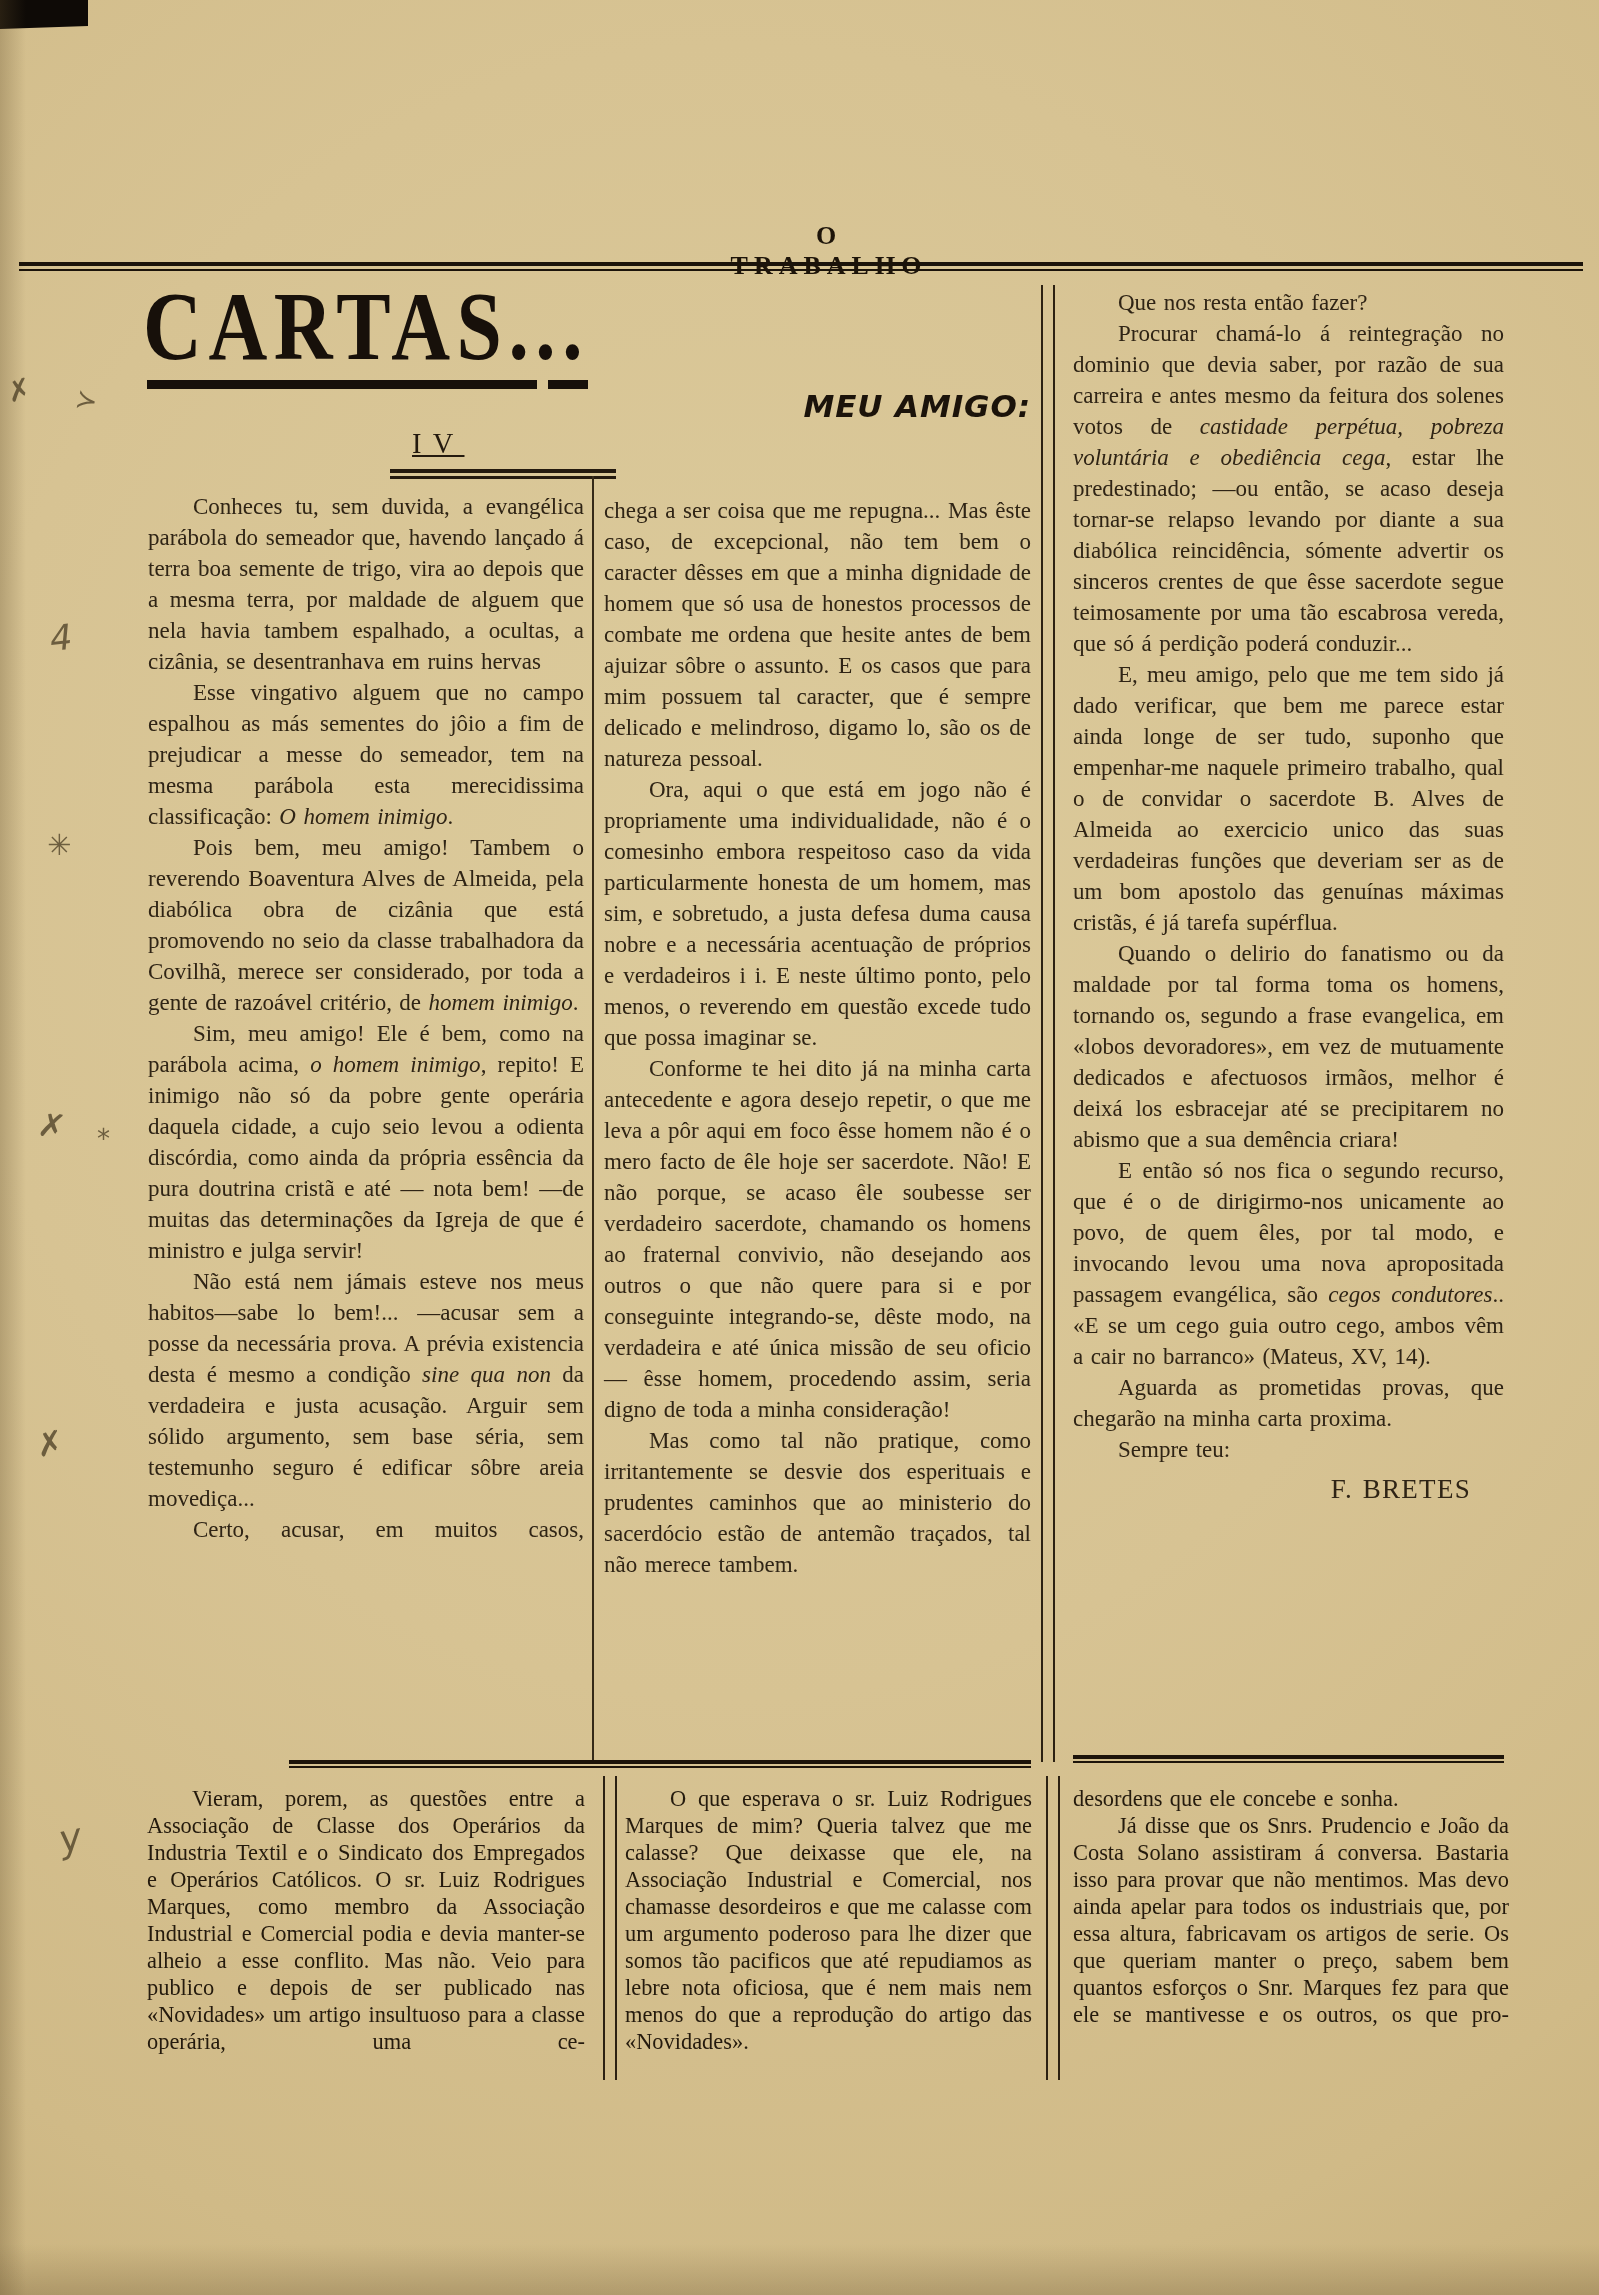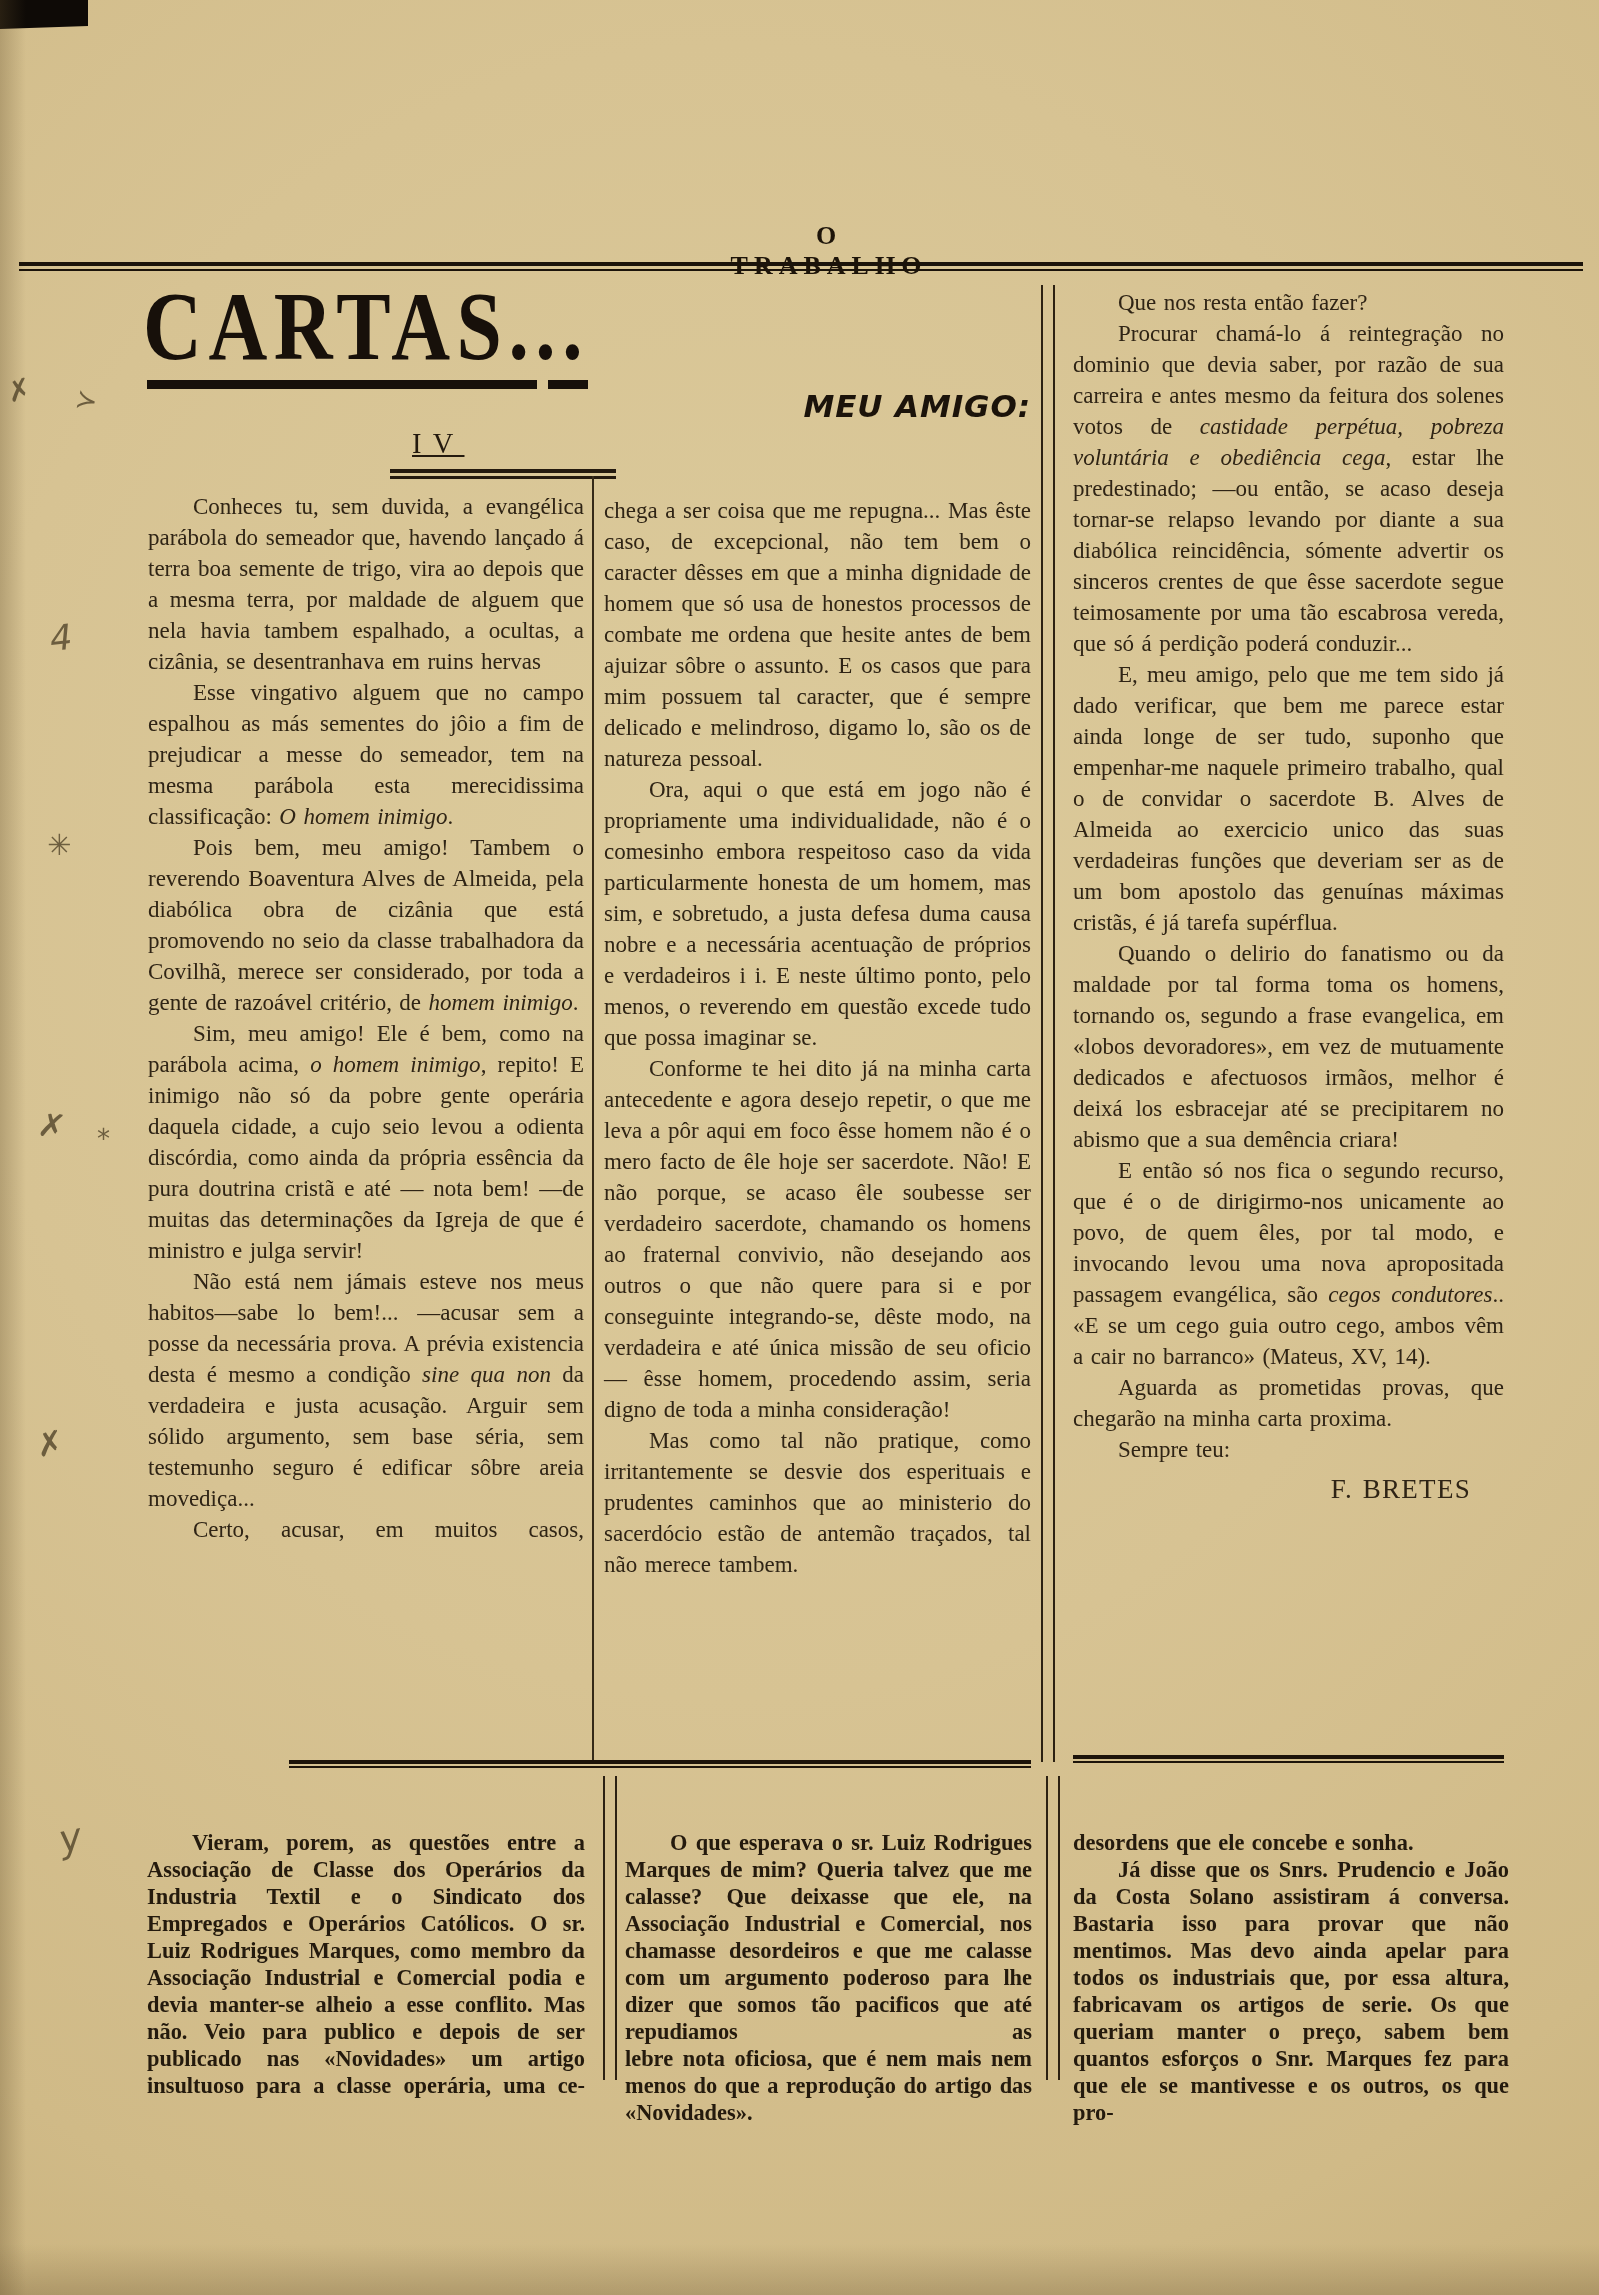--- a/index.html
+++ b/index.html
@@ -60,22 +60,22 @@
   .vd-main{left:1041px;top:285px;height:1477px;}
   .vd-b1{left:603px;top:1776px;height:304px;}
   .vd-b2{left:1046px;top:1776px;height:304px;}
 
   .hr-bl{position:absolute;left:289px;top:1760px;width:742px;}
   .hr-br{position:absolute;left:1073px;top:1755px;width:431px;}
   .hr-bl .r1,.hr-br .r1{height:3.5px;background:#1d140a;}
   .hr-bl .r2,.hr-br .r2{height:1.7px;background:#1d140a;margin-top:2.6px;}
 
   
-  .bcol{position:absolute;top:1785px;font-size:22.4px;line-height:27px;font-weight:bold;
-    color:#241a0d;word-spacing:1.7px;margin-top:44px;}
+  .bcol{position:absolute;top:1785px;font-size:22.4px;line-height:27px;font-weight:normal;
+    color:#241a0d;word-spacing:1.7px;}
   .bcol1{left:147px;width:438px;}
   .bcol2{left:625px;width:407px;}
   .bcol3{left:1073px;width:436px;}
 
   
   .mark{position:absolute;font-family:"DejaVu Sans", sans-serif;color:#44371f;opacity:.72;}
   .m1{left:7px;top:373px;font-size:29px;transform:rotate(-14deg);}
   .m2{left:76px;top:385px;font-size:26px;transform:rotate(12deg);}
   .m3{left:50px;top:618px;font-size:35px;font-style:italic;transform:rotate(-6deg);}
   .m4{left:47px;top:828px;font-size:29px;}

